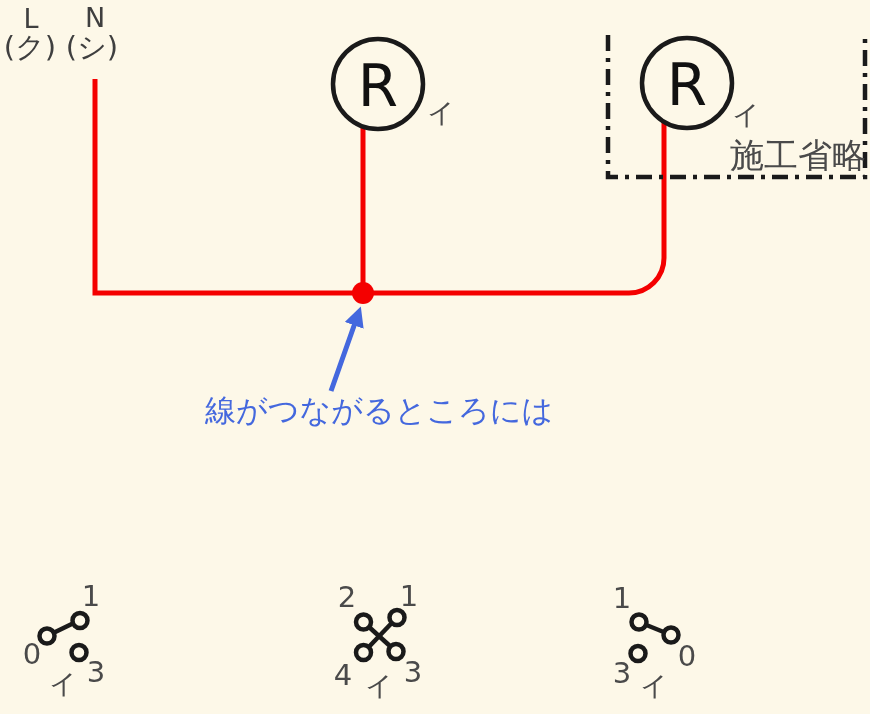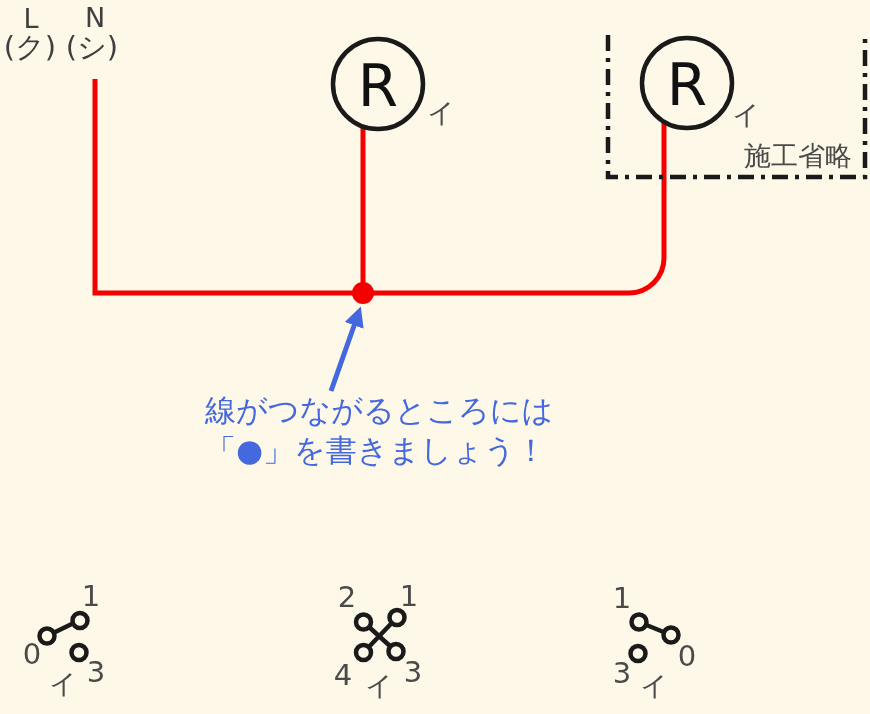--- a/index.html
+++ b/index.html
@@ -10,21 +10,21 @@
     font-family: "DejaVu Sans", sans-serif;
     overflow: hidden;
   }
   .shapes { position: absolute; left: 0; top: 0; }
   .lbl { position: absolute; transform: translate(-50%, -50%); white-space: nowrap; }
   .t-sm  { font-size: 27px; color: #3F3F3F; }
   .t-jp  { font-size: 29px; color: #3F3F3F; }
   .t-r   { font-size: 58px; color: #111111; font-weight: 500; letter-spacing: 0; }
   .t-tag { font-size: 27px; color: #4A4A4A; }
   .t-num { font-size: 29px; color: #4A4A4A; }
-  .t-om  { font-size: 27px; color: #4A4A4A; }
+  .t-om  { font-size: 34px; color: #4A4A4A; }
   .note  { position: absolute; left: 161px; top: 390px; font-size: 31px;
            line-height: 40px; color: #4468DE; white-space: nowrap; margin-left: 44px; }
   .wire      { fill: none; stroke-width: 5; }
   .lampcirc  { fill: none; stroke: #1A1A1A; stroke-width: 4.5; }
   .dashbox   { fill: none; stroke: #1A1A1A; stroke-width: 4.5;
                stroke-dasharray: 16 7 4 7; }
   .blade     { stroke: #1A1A1A; stroke-width: 4.5; }
   .term      { stroke: #1A1A1A; stroke-width: 4.5; }
   .arrowline { fill: none; stroke-width: 5; }
 </style>
@@ -83,21 +83,20 @@
 
   <div class="lbl t-r" style="left:378px; top:86px;">R</div>
   <div class="lbl t-tag" style="left:441px; top:113px;">イ</div>
   <div class="lbl t-r" style="left:687px; top:85px;">R</div>
   <div class="lbl t-tag" style="left:746px; top:115px;">イ</div>
 
   <div class="lbl t-om" style="left:798px; top:156px;">施工省略</div>
 
   <div class="note">
     <div>線がつながるところには</div>
-    <div>「●」を書きましょう！</div>
   </div>
 
   <div class="lbl t-num" style="left:91px; top:596px;">1</div>
   <div class="lbl t-num" style="left:32px; top:654px;">0</div>
   <div class="lbl t-num" style="left:96px; top:672px;">3</div>
   <div class="lbl t-tag" style="left:63px; top:684px;">イ</div>
 
   <div class="lbl t-num" style="left:347px; top:597px;">2</div>
   <div class="lbl t-num" style="left:409px; top:596px;">1</div>
   <div class="lbl t-num" style="left:343px; top:675px;">4</div>

